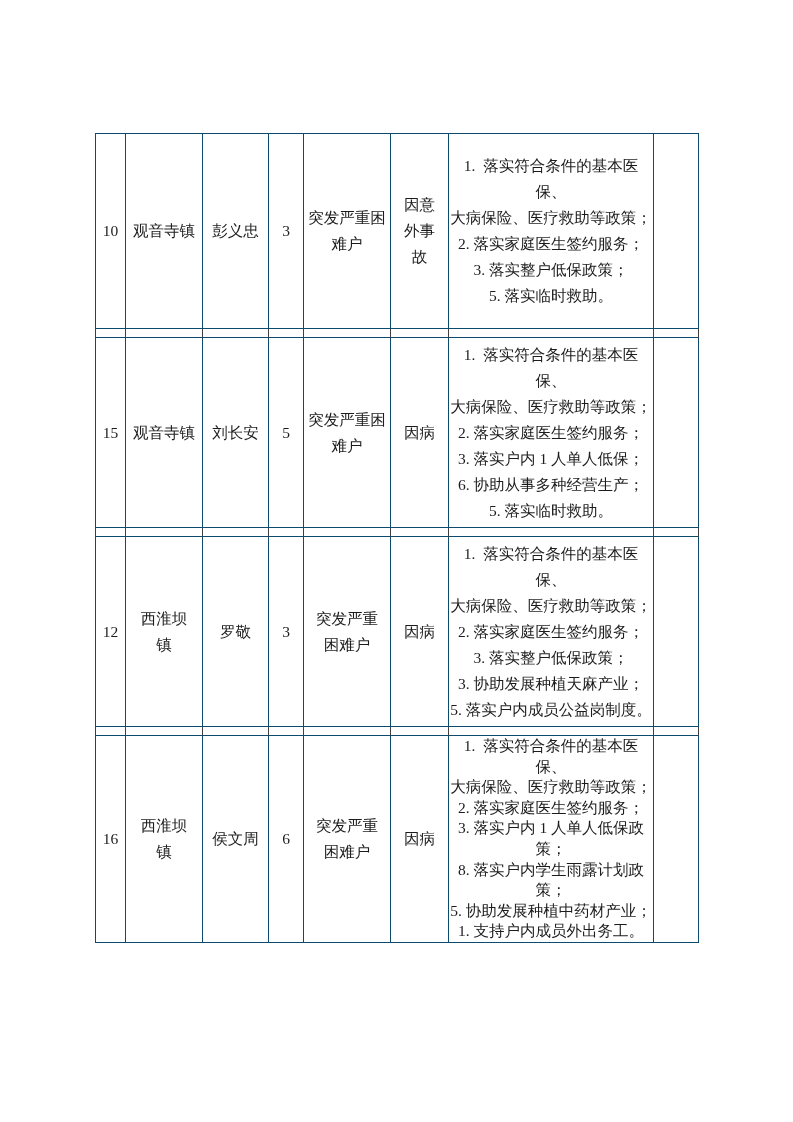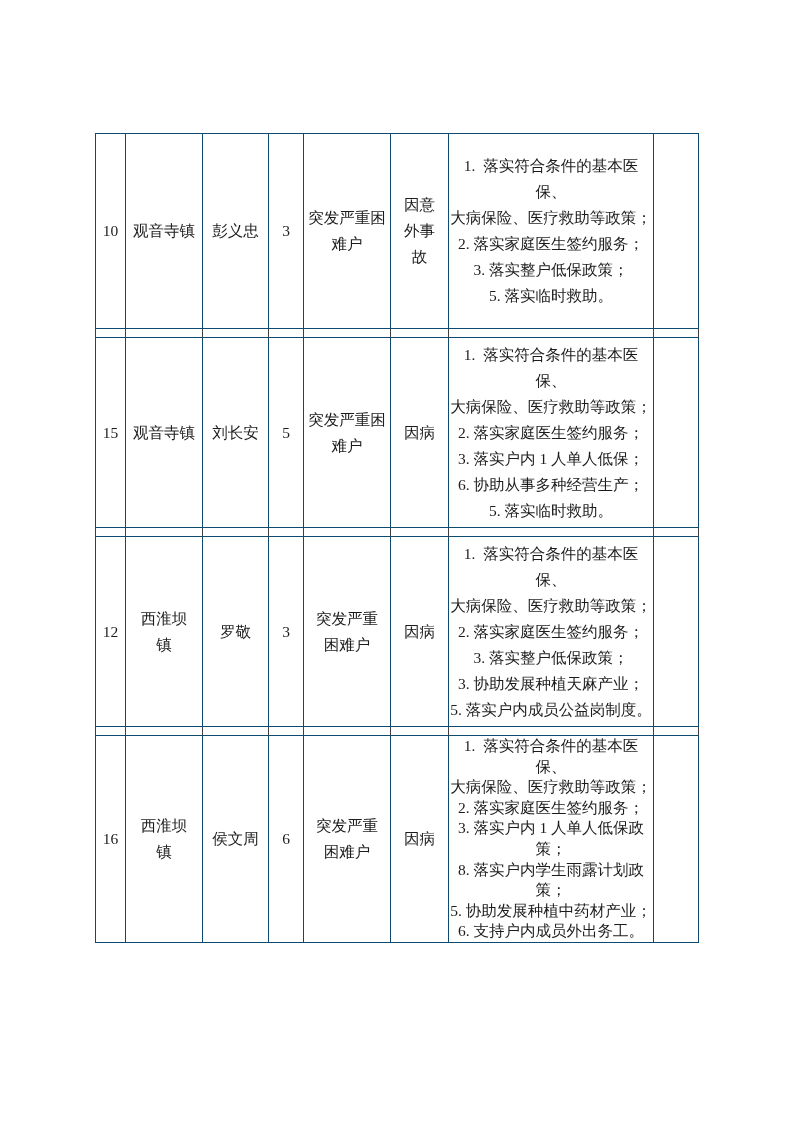--- a/index.html
+++ b/index.html
@@ -167,19 +167,19 @@
           <td class="pre-line">因病</td>
           <td class="measures-cell">
             <div class="measure-item">1.  落实符合条件的基本医保、
 大病保险、医疗救助等政策；</div>
             <div class="measure-item">2. 落实家庭医生签约服务；</div>
             <div class="measure-item">3. 落实户内 1 人单人低保政
 策；</div>
             <div class="measure-item">8. 落实户内学生雨露计划政
 策；</div>
             <div class="measure-item">5. 协助发展种植中药材产业；</div>
-            <div class="measure-item">6. 支持户内成员外出务工。</div>
+            <div class="measure-item">1. 支持户内成员外出务工。</div>
           </td>
           <td></td>
         </tr>
       </tbody>
   </table>
 </div>
 
 </body></html>

